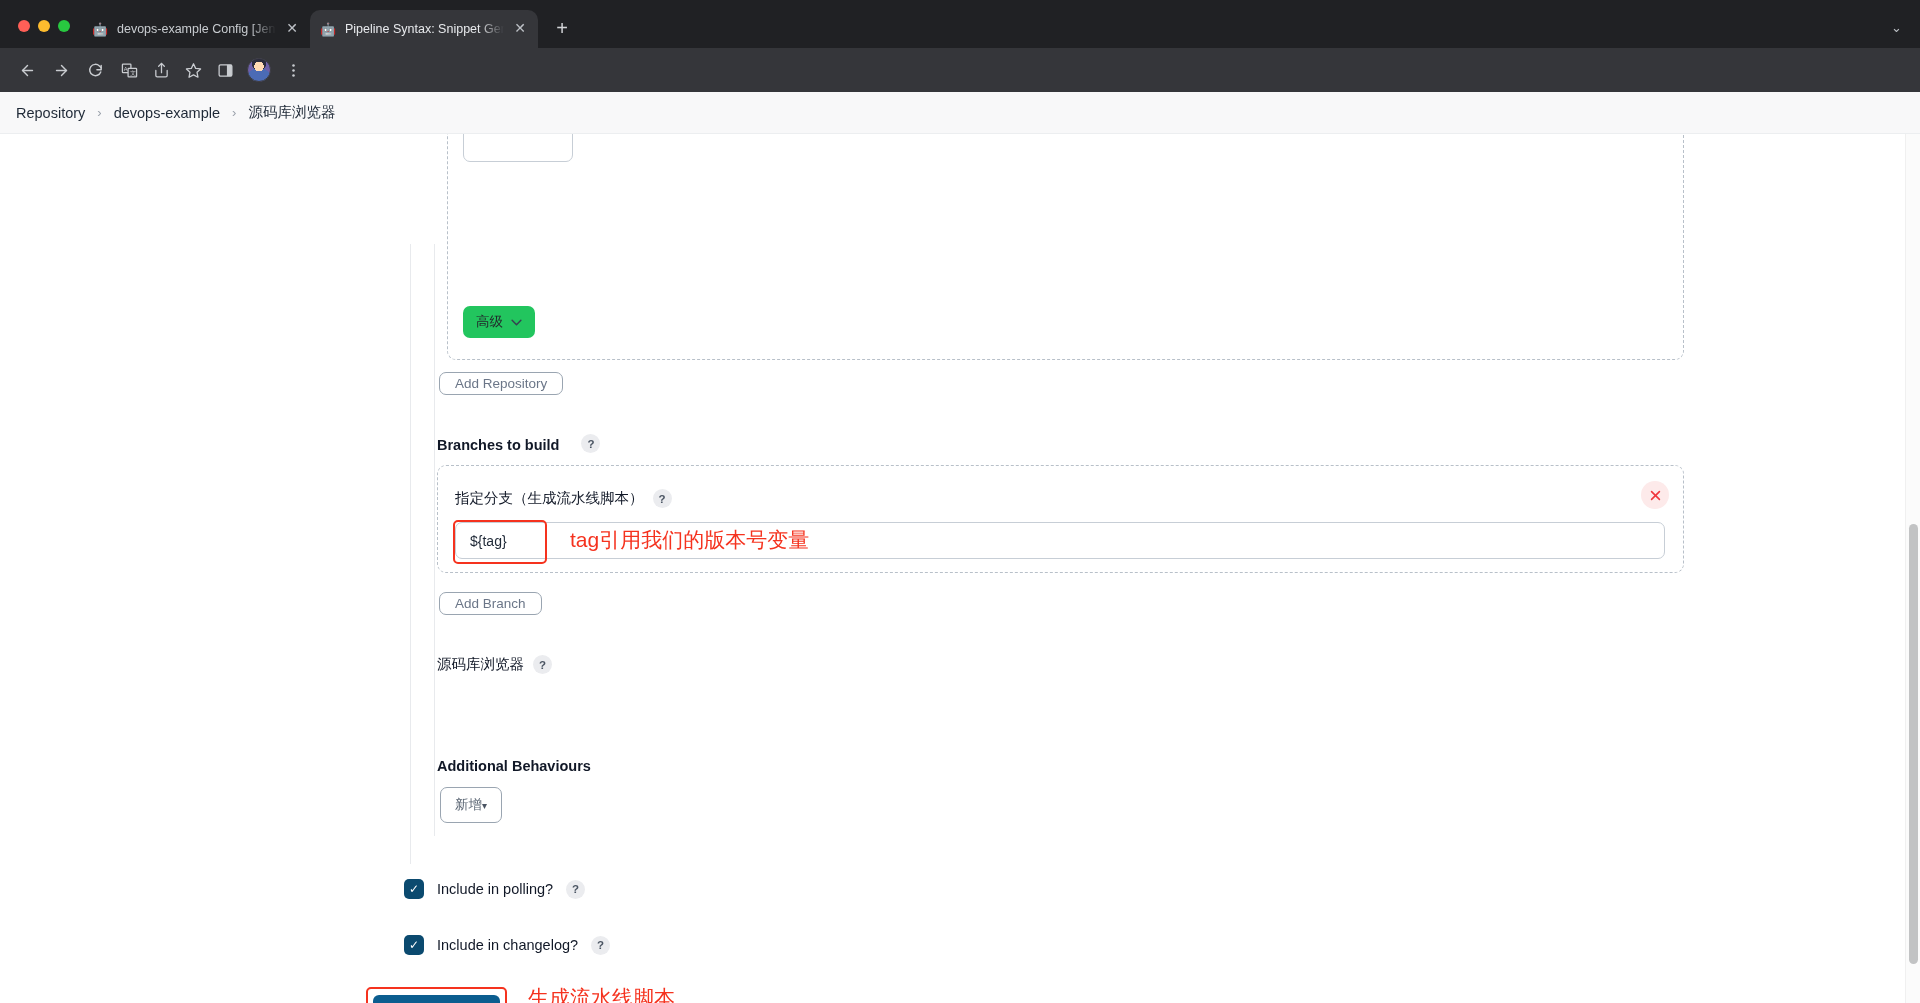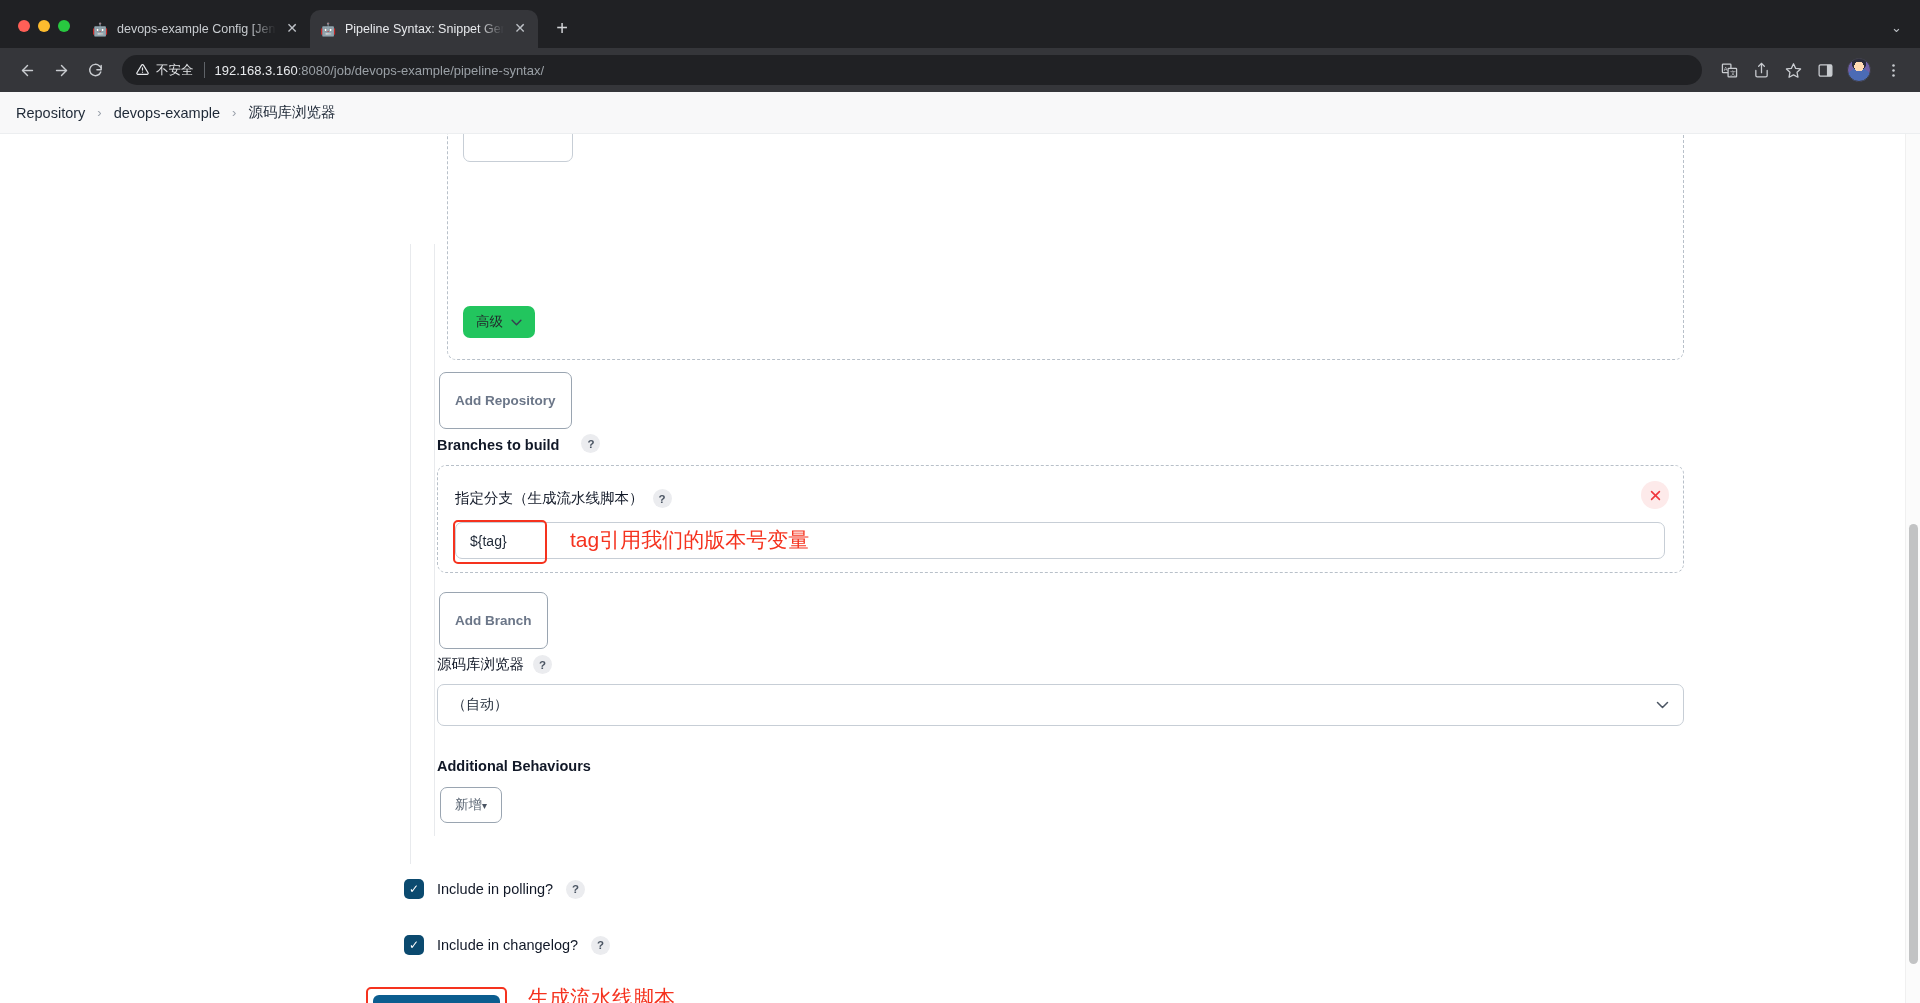--- a/index.html
+++ b/index.html
@@ -119,22 +119,22 @@
     display: inline-flex; align-items: center; gap: 8px;
     background: #22c55e; border: none; border-radius: 7px;
     padding: 7px 13px; font-size: 13.5px; color: #23272b;
     font-family: inherit;
   }
   .chev { font-size: 10px; color: #4b5563; }
 
   .outline-btn {
     display: inline-flex; align-items: center; justify-content: center;
     border: 1px solid #9aa5b1; background: #fff; border-radius: 7px;
-    color: #6b7688; font-size: 13.5px; font-weight: 700;
-    padding: 20px 15px; font-family: inherit;
+    color: #6b7688; font-size: 13.5px; font-weight: 400;
+    padding: 3px 15px; font-family: inherit;
   }
   .outline-btn.sm { font-weight: 400; color: #5b6674; padding: 8px 14px; }
 
   .field {
     background: #fff; border: 1px solid #c7ced6; border-radius: 7px;
     height: 38px; display: flex; align-items: center; padding: 0 14px;
     font-size: 14px; color: #1f2937;
   }
   .select-caret {
     margin-left: auto; font-size: 12px; color: #5d6874;
@@ -213,32 +213,20 @@
           <polyline points="12 5 19 12 12 19"></polyline>
         </svg>
     </div>
     <div class="navbtn">
       <svg width="17" height="17" viewBox="0 0 24 24" fill="none" stroke="currentColor" stroke-width="2" stroke-linecap="round" stroke-linejoin="round">
           <polyline points="20 5 20 11 14 11"></polyline>
           <path d="M19.4 14a8 8 0 1 1-1.9-8.4L20 8"></path>
         </svg>
     </div>
 
-    <div class="omnibox">
-      <span class="warn-ico">
-        <svg width="13" height="13" viewBox="0 0 24 24" fill="none" stroke="currentColor" stroke-width="2.2" stroke-linecap="round" stroke-linejoin="round">
-            <path d="M10.3 3.9 1.8 18a2 2 0 0 0 1.7 3h17a2 2 0 0 0 1.7-3L13.7 3.9a2 2 0 0 0-3.4 0z"></path>
-            <line x1="12" y1="9" x2="12" y2="13"></line>
-            <line x1="12" y1="17" x2="12.01" y2="17"></line>
-          </svg>
-      </span>
-      <span class="notsecure">不安全</span>
-      <span class="vbar"></span>
-      <span class="url"><b>192.168.3.160</b><span>:8080/job/devops-example/pipeline-syntax/</span></span>
-    </div>
 
     <div class="tb-icons">
       <div class="tb-ico">
         <svg width="17" height="17" viewBox="0 0 24 24" fill="none" stroke="currentColor" stroke-width="1.8">
             <rect x="2" y="3" width="12" height="12" rx="1"></rect>
             <rect x="10" y="9" width="12" height="12" rx="1" fill="#35363a"></rect>
             <text x="4" y="12" font-size="8" fill="currentColor" stroke="none">A</text>
             <text x="13" y="19" font-size="8" fill="currentColor" stroke="none">文</text>
           </svg>
       </div>
@@ -329,28 +317,20 @@
         </svg>
     </div>
 
     <button class="outline-btn" style="position:absolute; left:439px; top:458px;">Add Branch</button>
 
     <div style="position:absolute; left:437px; top:521px; display:flex; align-items:center; gap:9px;">
       <span class="lbl">源码库浏览器</span>
       <span class="help">?</span>
     </div>
 
-    <div class="field" style="position:absolute; left:437px; top:550px; width:1247px; height:42px;">
-      <span>（自动）</span>
-      <span class="select-caret">
-        <svg width="13" height="8" viewBox="0 0 12 8" fill="none" stroke="#4b5563" stroke-width="1.5" stroke-linecap="round" stroke-linejoin="round">
-            <polyline points="1 1.5 6 6.5 11 1.5"></polyline>
-          </svg>
-      </span>
-    </div>
 
     <div class="lbl lbl-bold" style="position:absolute; left:437px; top:624px;">Additional Behaviours</div>
 
     <button class="outline-btn sm" style="position:absolute; left:440px; top:653px; ">
       <span>新增</span>
       <span class="chev">▾</span>
     </button>
 
     <div class="cbrow" style="left:404px; top:745px;">
       <span class="cbox">✓</span>

